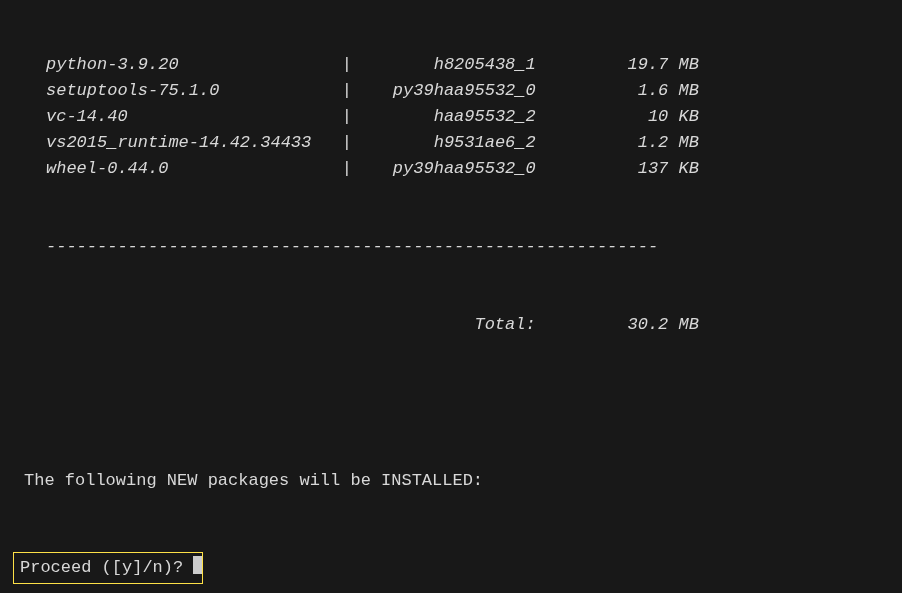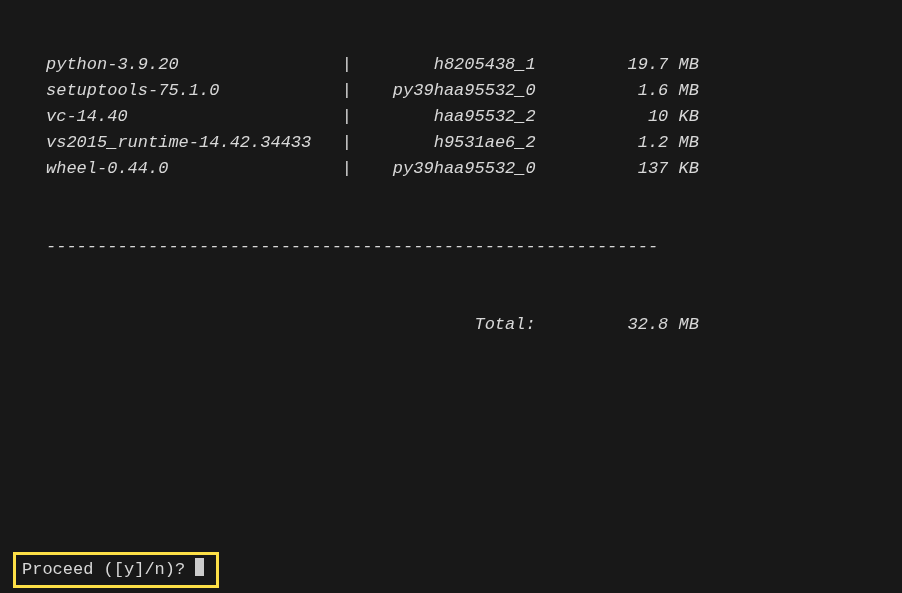--- a/index.html
+++ b/index.html
@@ -20,41 +20,42 @@
   }
   .row {
     white-space: pre;
   }
   .prompt-wrap {
     position: absolute;
     top: 552px;
     left: 13px;
   }
   .prompt-box {
-    border: 3px solid #fde047;
-    padding: 2px 12px 2px 6px;
+    border: 1px solid #fde047;
+    padding: 2px 0 2px 6px;
     display: inline-block;
   }
   .cursor {
     display: inline-block;
     width: 9px;
     height: 18px;
     background: #cccccc;
     vertical-align: -2px;
   }
   .pad-left { padding-left: 22px; font-style: italic; }
 </style>
 </head>
 <body>
 
 <div class="term">
   <div id="dl-rows"><div class="row pad-left"><span>python-3.9.20               </span><span> |</span><span>        h8205438_1</span><span>         19.7 MB</span></div><div class="row pad-left"><span>setuptools-75.1.0           </span><span> |</span><span>    py39haa95532_0</span><span>          1.6 MB</span></div><div class="row pad-left"><span>vc-14.40                    </span><span> |</span><span>        haa95532_2</span><span>           10 KB</span></div><div class="row pad-left"><span>vs2015_runtime-14.42.34433  </span><span> |</span><span>        h9531ae6_2</span><span>          1.2 MB</span></div><div class="row pad-left"><span>wheel-0.44.0                </span><span> |</span><span>    py39haa95532_0</span><span>          137 KB</span></div></div>
   <div class="row pad-left"><span>------------------------------------------------------------</span></div>
-  <div class="row pad-left" id="total-row"><span>                                          Total:</span><span>         32.8 MB</span></div>
+  <div class="row pad-left" id="total-row"><span>                                          Total:</span><span>         30.2 MB</span></div>
   <div class="row">&nbsp;</div>
+  <div class="row">The following NEW packages will be INSTALLED:</div>
   <div class="row">&nbsp;</div>
   
   
 </div>
 
 <div class="prompt-wrap">
   <span class="prompt-box"><span>Proceed ([y]/n)? </span><span class="cursor"></span></span>
 </div>
 
 </body></html>

